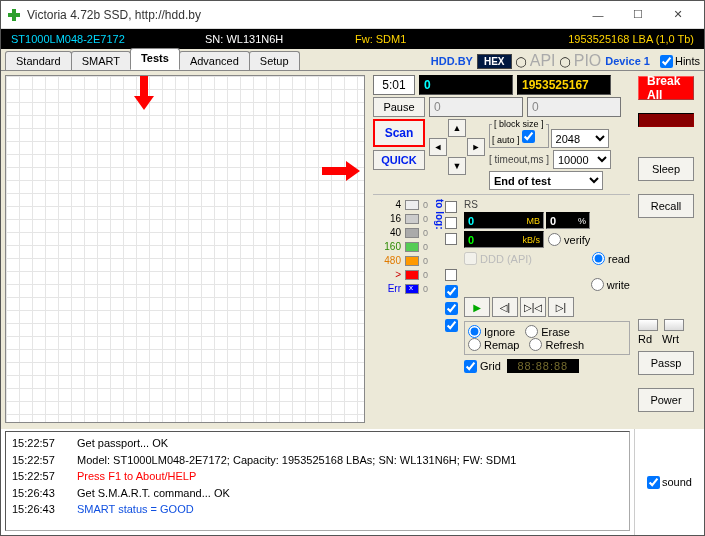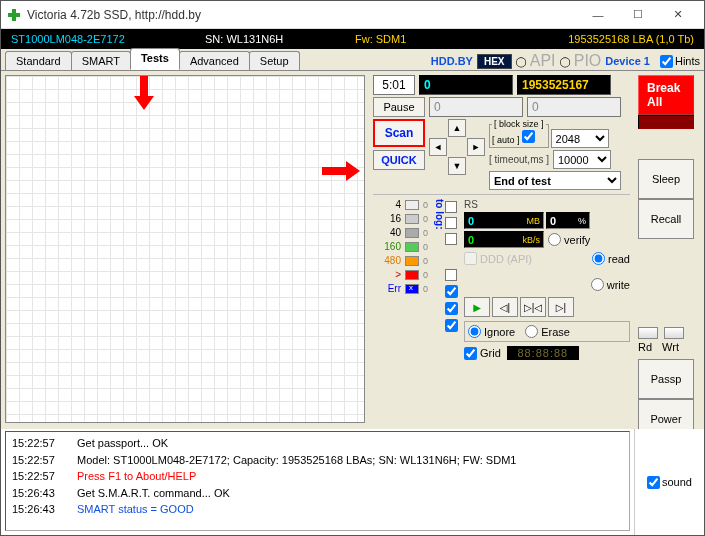--- a/index.html
+++ b/index.html
@@ -31,21 +31,21 @@
   .row { display: flex; align-items: center; margin-bottom: 2px; gap: 4px; }
   .lbl-small { font-size: 10px; color: #444; }
   .field { border: 1px solid #777; background: #fff; padding: 2px 4px; height: 20px; font-size: 12px; }
   .field.dark { background: #000; color: #0ff; font-weight: bold; border: 1px inset #555; }
   .btn { border: 1px solid #888; background: #f4f3ee; padding: 3px 8px; font-size: 11px; cursor: pointer; display: inline-flex; justify-content: center; align-items: center; }
   .btn.scan { border: 2px solid #f00; color: #0020ee; font-weight: bold; width: 52px; height: 28px; font-size: 12px; }
   .btn.pause { width: 52px; }
   .btn.quick { color: #0020ee; font-weight: bold; width: 52px; border: 1px solid #888; }
   .btn.break { background: #ff0000; color: #fff; font-weight: bold; width: 56px; height: 32px; font-size: 12px; border: 1px outset #f55; }
   .sidebar { width: 70px; padding: 4px; }
-  .sidebar .btn { width: 56px; height: 40px; margin-bottom: 0; }
+  .sidebar .btn { width: 56px; height: 24px; margin-bottom: 13px; }
   .small-rect { width: 20px; height: 12px; border: 1px solid #888; display: inline-block; background: linear-gradient(#fff,#ddd); }
   .log { height: 100px; margin: 2px 4px 4px; background: #fff; border: 1px inset #aaa; padding: 3px 6px; font-size: 11px; overflow: auto; }
   .log-row { display: flex; gap: 10px; line-height: 1.5; }
   .log-row .time { color: #000; width: 55px; }
   .log-row.red .msg { color: #f00; }
   .log-row.blue .msg { color: #1050e0; }
   .footer { display: flex; }
   .footer .sound { width: 70px; display: flex; align-items: center; gap: 2px; justify-content: center; border-left: 1px solid #ccc; font-size: 11px; }
   fieldset.mini { border: 1px solid #999; padding: 1px 2px 2px; font-size: 9px; display: inline-block; }
   fieldset.mini legend { font-size: 9px; padding: 0 2px; }
@@ -162,21 +162,21 @@
           <div style="display:flex;gap:2px;align-items:flex-end">
             <fieldset class="mini"><legend>[ block size ]</legend>
               <span style="font-size:9px">[ auto ]</span> <input type="checkbox" checked="" style="">
             </fieldset>
             <select class="sel" style="width:58px"><option>2048</option></select>
           </div>
           <div style="display:flex;gap:2px;align-items:center">
             <span class="lbl-small" style="width:62px">[ timeout,ms ]</span>
             <select class="sel" style="width:58px"><option>10000</option></select>
           </div>
-          <select class="sel" style="width:132px;font-weight:bold"><option>End of test</option></select>
+          <select class="sel" style="width:114px;font-weight:bold"><option>End of test</option></select>
         </div>
       </div>
 
       <hr style="margin:4px 0;border:none;border-top:1px solid #bbb">
 
       <div style="display:flex;gap:6px">
 
         <div>
           <div class="timing-row">
               <span class="tlabel">4</span>
@@ -281,20 +281,30 @@
             <div style="display:flex;gap:10px">
               <label class="radio-g">
                   <input type="radio" name="act" checked="" style=""> 
                   <span>Ignore</span>
                 </label>
               <label class="radio-g">
                   <input type="radio" name="act" style=""> 
                   <span>Erase</span>
                 </label>
             </div>
+            <div style="display:flex;gap:10px">
+              <label class="radio-g">
+                  <input type="radio" name="act" style=""> 
+                  <span>Remap</span>
+                </label>
+              <label class="radio-g">
+                  <input type="radio" name="act" style=""> 
+                  <span>Refresh</span>
+                </label>
+            </div>
           </div>
           <div style="display:flex;align-items:center;gap:6px">
             <label class="radio-g">
                 <input type="checkbox" checked="" style=""> 
                 <span>Grid</span>
               </label>
             <div class="timer-box">
                 <span>88:88:88</span>
               </div>
           </div>

